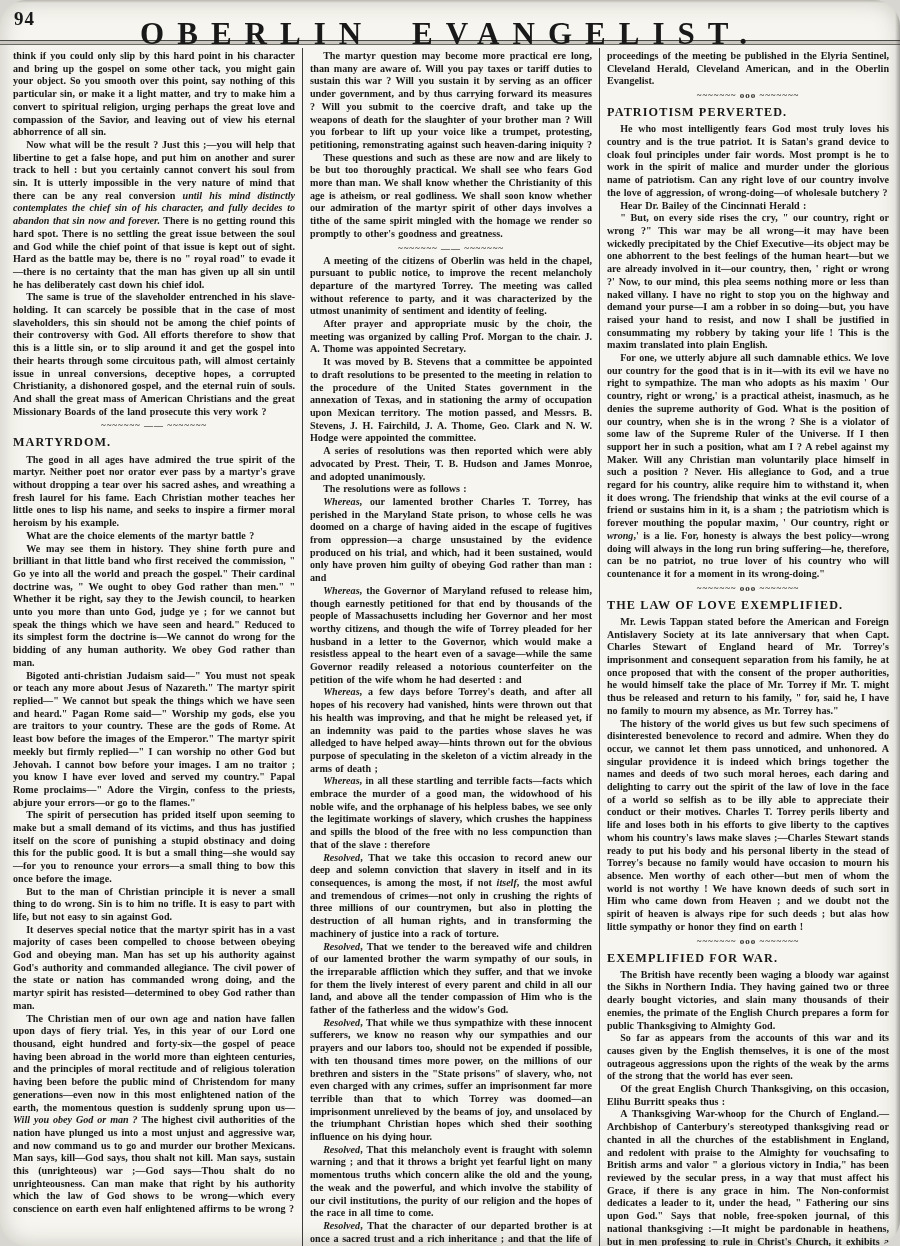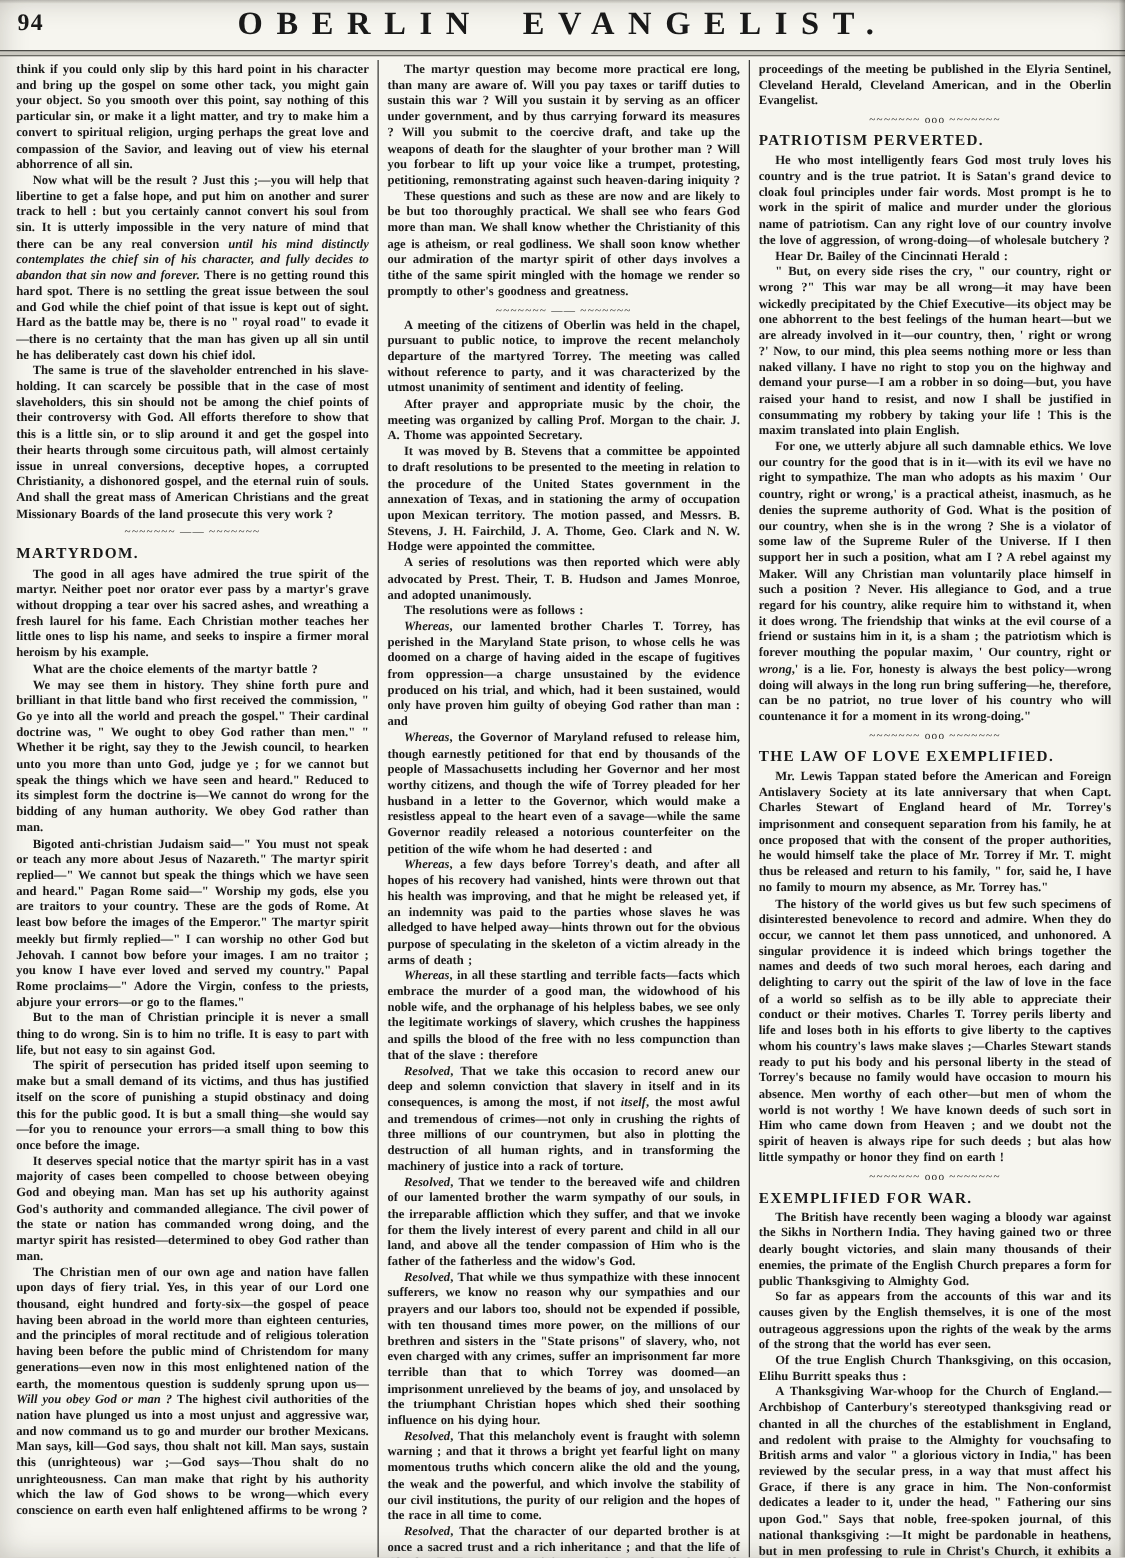--- a/index.html
+++ b/index.html
@@ -6,36 +6,37 @@
   #page{
     position:relative;
     width:900px;height:1246px;
     margin:0 auto;
     background:#f6f5ef;
     color:#191919;
     font-family:"Liberation Serif", serif;
     overflow:hidden;
     box-sizing:border-box;
     box-shadow:inset 0 0 22px rgba(60,55,45,.25);
+    border-radius:26px;
   }
   #masthead-row{
     position:relative;
     height:34px;
     padding-top:4px;
   }
   #page-number{
     position:absolute;left:14px;top:8px;
     font-size:19px;font-weight:bold;letter-spacing:1px;
   }
   #masthead{
     text-align:center;
-    font-size:26px;font-weight:bold;
+    font-size:31px;font-weight:bold;
     letter-spacing:.42em;
     word-spacing:.55em;
-    margin:0;
+    margin:12px;
   }
   #head-rule{
     height:3px;margin:2px 0 0 0;
     border-top:1px solid #4a4a46;
     border-bottom:1px solid #6a6a64;
     background:#c9c7bf;
   }
   #columns{
     display:flex;
     height:1203px;
@@ -68,20 +69,21 @@
     line-height:1.25;
   }
   .divider{
     text-align:center;
     font-size:9px;
     letter-spacing:1px;
     color:#2c2c2a;
     margin:3px 0 2px 0;
     line-height:1;
     user-select:none;
+    font-weight:bold;
   }
   
   #edge-right{
     position:absolute;right:0;top:0;width:5px;height:100%;
     background:linear-gradient(to left, rgba(40,38,33,.35), rgba(40,38,33,0));
   }
   #edge-top{
     position:absolute;left:0;top:0;width:100%;height:3px;
     background:linear-gradient(to bottom, rgba(40,38,33,.22), rgba(40,38,33,0));
   }
@@ -103,22 +105,22 @@
       <div class="col">
         <p class="noindent">think if you could only slip by this hard point in his character and bring up the gospel on some other tack, you might gain your object. So you smooth over this point, say nothing of this particular sin, or make it a light matter, and try to make him a convert to spiritual religion, urging perhaps the great love and compassion of the Savior, and leaving out of view his eternal abhorrence of all sin.</p>
         <p>Now what will be the result ? Just this ;—you will help that libertine to get a false hope, and put him on another and surer track to hell : but you certainly cannot convert his soul from sin. It is utterly impossible in the very nature of mind that there can be any real conversion <i>until his mind distinctly contemplates the chief sin of his character, and fully decides to abandon that sin now and forever.</i> There is no getting round this hard spot. There is no settling the great issue between the soul and God while the chief point of that issue is kept out of sight. Hard as the battle may be, there is no " royal road" to evade it—there is no certainty that the man has given up all sin until he has deliberately cast down his chief idol.</p>
         <p>The same is true of the slaveholder entrenched in his slave-holding. It can scarcely be possible that in the case of most slaveholders, this sin should not be among the chief points of their controversy with God. All efforts therefore to show that this is a little sin, or to slip around it and get the gospel into their hearts through some circuitous path, will almost certainly issue in unreal conversions, deceptive hopes, a corrupted Christianity, a dishonored gospel, and the eternal ruin of souls. And shall the great mass of American Christians and the great Missionary Boards of the land prosecute this very work ?</p>
         <div class="divider">~~~~~~~ —— ~~~~~~~</div>
         <h2>MARTYRDOM.</h2>
         <p>The good in all ages have admired the true spirit of the martyr. Neither poet nor orator ever pass by a martyr's grave without dropping a tear over his sacred ashes, and wreathing a fresh laurel for his fame. Each Christian mother teaches her little ones to lisp his name, and seeks to inspire a firmer moral heroism by his example.</p>
         <p>What are the choice elements of the martyr battle ?</p>
         <p>We may see them in history. They shine forth pure and brilliant in that little band who first received the commission, " Go ye into all the world and preach the gospel." Their cardinal doctrine was, " We ought to obey God rather than men." " Whether it be right, say they to the Jewish council, to hearken unto you more than unto God, judge ye ; for we cannot but speak the things which we have seen and heard." Reduced to its simplest form the doctrine is—We cannot do wrong for the bidding of any human authority. We obey God rather than man.</p>
         <p>Bigoted anti-christian Judaism said—" You must not speak or teach any more about Jesus of Nazareth." The martyr spirit replied—" We cannot but speak the things which we have seen and heard." Pagan Rome said—" Worship my gods, else you are traitors to your country. These are the gods of Rome. At least bow before the images of the Emperor." The martyr spirit meekly but firmly replied—" I can worship no other God but Jehovah. I cannot bow before your images. I am no traitor ; you know I have ever loved and served my country." Papal Rome proclaims—" Adore the Virgin, confess to the priests, abjure your errors—or go to the flames."</p>
+        <p>The spirit of persecution has prided itself upon seeming to make but a small demand of its victims, and thus has justified itself on the score of punishing a stupid obstinacy and doing this for the public good. It is but a small thing—she would say—for you to renounce your errors—a small thing to bow this once before the image.</p>
         <p>But to the man of Christian principle it is never a small thing to do wrong. Sin is to him no trifle. It is easy to part with life, but not easy to sin against God.</p>
-        <p>The spirit of persecution has prided itself upon seeming to make but a small demand of its victims, and thus has justified itself on the score of punishing a stupid obstinacy and doing this for the public good. It is but a small thing—she would say—for you to renounce your errors—a small thing to bow this once before the image.</p>
         <p>It deserves special notice that the martyr spirit has in a vast majority of cases been compelled to choose between obeying God and obeying man. Man has set up his authority against God's authority and commanded allegiance. The civil power of the state or nation has commanded wrong doing, and the martyr spirit has resisted—determined to obey God rather than man.</p>
         <p>The Christian men of our own age and nation have fallen upon days of fiery trial. Yes, in this year of our Lord one thousand, eight hundred and forty-six—the gospel of peace having been abroad in the world more than eighteen centuries, and the principles of moral rectitude and of religious toleration having been before the public mind of Christendom for many generations—even now in this most enlightened nation of the earth, the momentous question is suddenly sprung upon us—<i>Will you obey God or man ?</i> The highest civil authorities of the nation have plunged us into a most unjust and aggressive war, and now command us to go and murder our brother Mexicans. Man says, kill—God says, thou shalt not kill. Man says, sustain this (unrighteous) war ;—God says—Thou shalt do no unrighteousness. Can man make that right by his authority which the law of God shows to be wrong—which every conscience on earth even half enlightened affirms to be wrong ?</p>
       </div>
       <div class="col">
         <p>The martyr question may become more practical ere long, than many are aware of. Will you pay taxes or tariff duties to sustain this war ? Will you sustain it by serving as an officer under government, and by thus carrying forward its measures ? Will you submit to the coercive draft, and take up the weapons of death for the slaughter of your brother man ? Will you forbear to lift up your voice like a trumpet, protesting, petitioning, remonstrating against such heaven-daring iniquity ?</p>
         <p>These questions and such as these are now and are likely to be but too thoroughly practical. We shall see who fears God more than man. We shall know whether the Christianity of this age is atheism, or real godliness. We shall soon know whether our admiration of the martyr spirit of other days involves a tithe of the same spirit mingled with the homage we render so promptly to other's goodness and greatness.</p>
         <div class="divider">~~~~~~~ —— ~~~~~~~</div>
         <p>A meeting of the citizens of Oberlin was held in the chapel, pursuant to public notice, to improve the recent melancholy departure of the martyred Torrey. The meeting was called without reference to party, and it was characterized by the utmost unanimity of sentiment and identity of feeling.</p>
         <p>After prayer and appropriate music by the choir, the meeting was organized by calling Prof. Morgan to the chair. J. A. Thome was appointed Secretary.</p>
         <p>It was moved by B. Stevens that a committee be appointed to draft resolutions to be presented to the meeting in relation to the procedure of the United States government in the annexation of Texas, and in stationing the army of occupation upon Mexican territory. The motion passed, and Messrs. B. Stevens, J. H. Fairchild, J. A. Thome, Geo. Clark and N. W. Hodge were appointed the committee.</p>
@@ -143,17 +145,17 @@
         <p>" But, on every side rises the cry, " our country, right or wrong ?" This war may be all wrong—it may have been wickedly precipitated by the Chief Executive—its object may be one abhorrent to the best feelings of the human heart—but we are already involved in it—our country, then, ' right or wrong ?' Now, to our mind, this plea seems nothing more or less than naked villany. I have no right to stop you on the highway and demand your purse—I am a robber in so doing—but, you have raised your hand to resist, and now I shall be justified in consummating my robbery by taking your life ! This is the maxim translated into plain English.</p>
         <p>For one, we utterly abjure all such damnable ethics. We love our country for the good that is in it—with its evil we have no right to sympathize. The man who adopts as his maxim ' Our country, right or wrong,' is a practical atheist, inasmuch, as he denies the supreme authority of God. What is the position of our country, when she is in the wrong ? She is a violator of some law of the Supreme Ruler of the Universe. If I then support her in such a position, what am I ? A rebel against my Maker. Will any Christian man voluntarily place himself in such a position ? Never. His allegiance to God, and a true regard for his country, alike require him to withstand it, when it does wrong. The friendship that winks at the evil course of a friend or sustains him in it, is a sham ; the patriotism which is forever mouthing the popular maxim, ' Our country, right or <i>wrong</i>,' is a lie. For, honesty is always the best policy—wrong doing will always in the long run bring suffering—he, therefore, can be no patriot, no true lover of his country who will countenance it for a moment in its wrong-doing."</p>
         <div class="divider">~~~~~~~ ooo ~~~~~~~</div>
         <h2>THE LAW OF LOVE EXEMPLIFIED.</h2>
         <p>Mr. Lewis Tappan stated before the American and Foreign Antislavery Society at its late anniversary that when Capt. Charles Stewart of England heard of Mr. Torrey's imprisonment and consequent separation from his family, he at once proposed that with the consent of the proper authorities, he would himself take the place of Mr. Torrey if Mr. T. might thus be released and return to his family, " for, said he, I have no family to mourn my absence, as Mr. Torrey has."</p>
         <p>The history of the world gives us but few such specimens of disinterested benevolence to record and admire. When they do occur, we cannot let them pass unnoticed, and unhonored. A singular providence it is indeed which brings together the names and deeds of two such moral heroes, each daring and delighting to carry out the spirit of the law of love in the face of a world so selfish as to be illy able to appreciate their conduct or their motives. Charles T. Torrey perils liberty and life and loses both in his efforts to give liberty to the captives whom his country's laws make slaves ;—Charles Stewart stands ready to put his body and his personal liberty in the stead of Torrey's because no family would have occasion to mourn his absence. Men worthy of each other—but men of whom the world is not worthy ! We have known deeds of such sort in Him who came down from Heaven ; and we doubt not the spirit of heaven is always ripe for such deeds ; but alas how little sympathy or honor they find on earth !</p>
         <div class="divider">~~~~~~~ ooo ~~~~~~~</div>
         <h2>EXEMPLIFIED FOR WAR.</h2>
         <p>The British have recently been waging a bloody war against the Sikhs in Northern India. They having gained two or three dearly bought victories, and slain many thousands of their enemies, the primate of the English Church prepares a form for public Thanksgiving to Almighty God.</p>
         <p>So far as appears from the accounts of this war and its causes given by the English themselves, it is one of the most outrageous aggressions upon the rights of the weak by the arms of the strong that the world has ever seen.</p>
-        <p>Of the true English Church Thanksgiving, on this occasion, Elihu Burritt speaks thus :</p>
+        <p>Of the great English Church Thanksgiving, on this occasion, Elihu Burritt speaks thus :</p>
         <p>A Thanksgiving War-whoop for the Church of England.—Archbishop of Canterbury's stereotyped thanksgiving read or chanted in all the churches of the establishment in England, and redolent with praise to the Almighty for vouchsafing to British arms and valor " a glorious victory in India," has been reviewed by the secular press, in a way that must affect his Grace, if there is any grace in him. The Non-conformist dedicates a leader to it, under the head, " Fathering our sins upon God." Says that noble, free-spoken journal, of this national thanksgiving :—It might be pardonable in heathens, but in men professing to rule in Christ's Church, it exhibits a profound and most disgraceful ignorance of the whole spirit and tenor of revelation. To bundle up the multitudinous sins of four sanguinary engagements in a decent expression or two—rage, cruelty, revenge, imprecations, curses, oaths—and to lay them at the footstool of the Almighty, telling him they are part and parcel of his work, and that he shall have all the praise, indicates such a stark blindness to all spiritual notions as to make one tremble with awe-</p>
       </div>
     </div>
 </div>
 
 </body></html>

